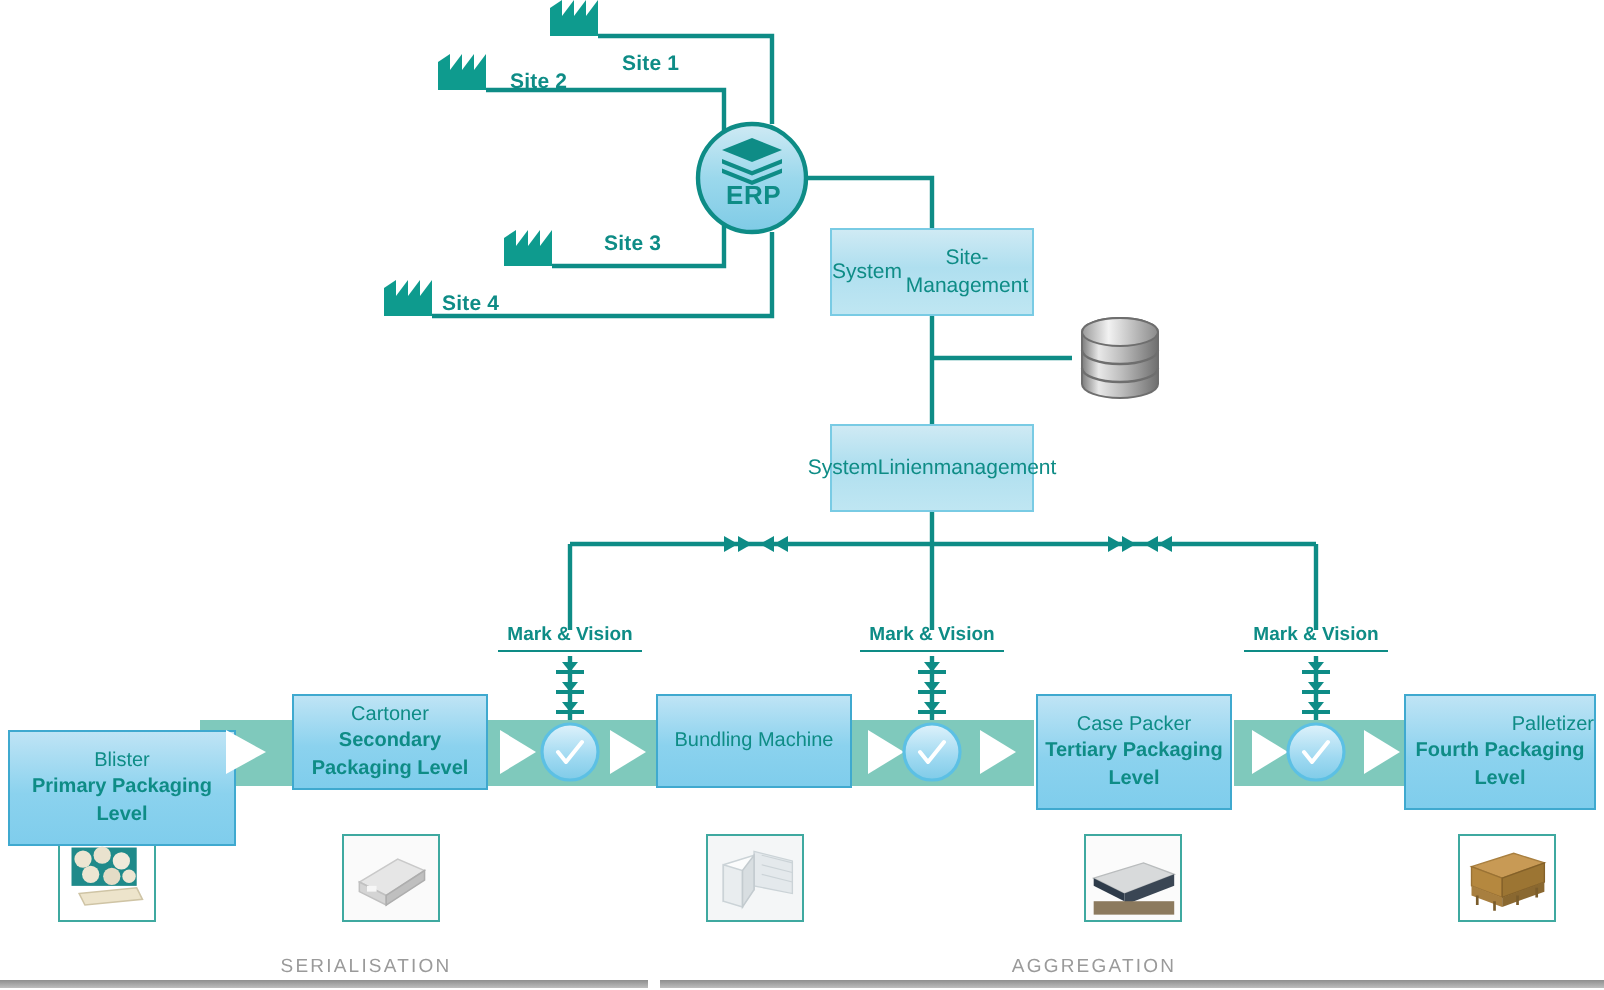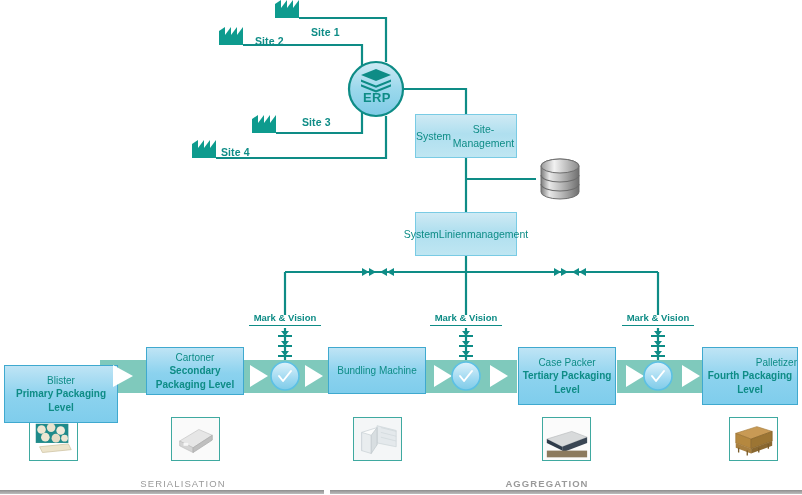--- a/index.html
+++ b/index.html
@@ -342,17 +342,17 @@
       <path d="M6,16 L28,9 L44,14 L22,22 Z" fill="#C89A55" stroke="#A87F3F" stroke-width="0.7"></path>
       <path d="M6,16 L22,22 L22,32 L6,26 Z" fill="#B5883F" stroke="#9A7234" stroke-width="0.7"></path>
       <path d="M22,22 L44,14 L44,24 L22,32 Z" fill="#9C7533" stroke="#846129" stroke-width="0.7"></path>
       <path d="M6,26 L22,32 L22,37 L6,31 Z" fill="#A87F3F"></path>
       <path d="M22,32 L44,24 L44,29 L22,37 Z" fill="#8A6830"></path>
       <path d="M9,31 L9,36 M18,34 L18,39 M30,31 L30,36 M40,27 L40,32" stroke="#7A5C2B" stroke-width="1.4"></path>
     </svg>
   </div>
 
   <div class="phase" style="left:88px;top:478px;width:190px;">SERIALISATION</div>
-  <div class="phase" style="left:452px;top:478px;width:190px;font-weight:bold;">AGGREGATION</div>
+  <div class="phase" style="left:452px;top:478px;width:190px;">AGGREGATION</div>
   <div class="phasebar" style="left:0px;top:490px;width:324px;"></div>
   <div class="phasebar" style="left:330px;top:490px;width:472px;"></div>
 
 </div>
 
 </body></html>

